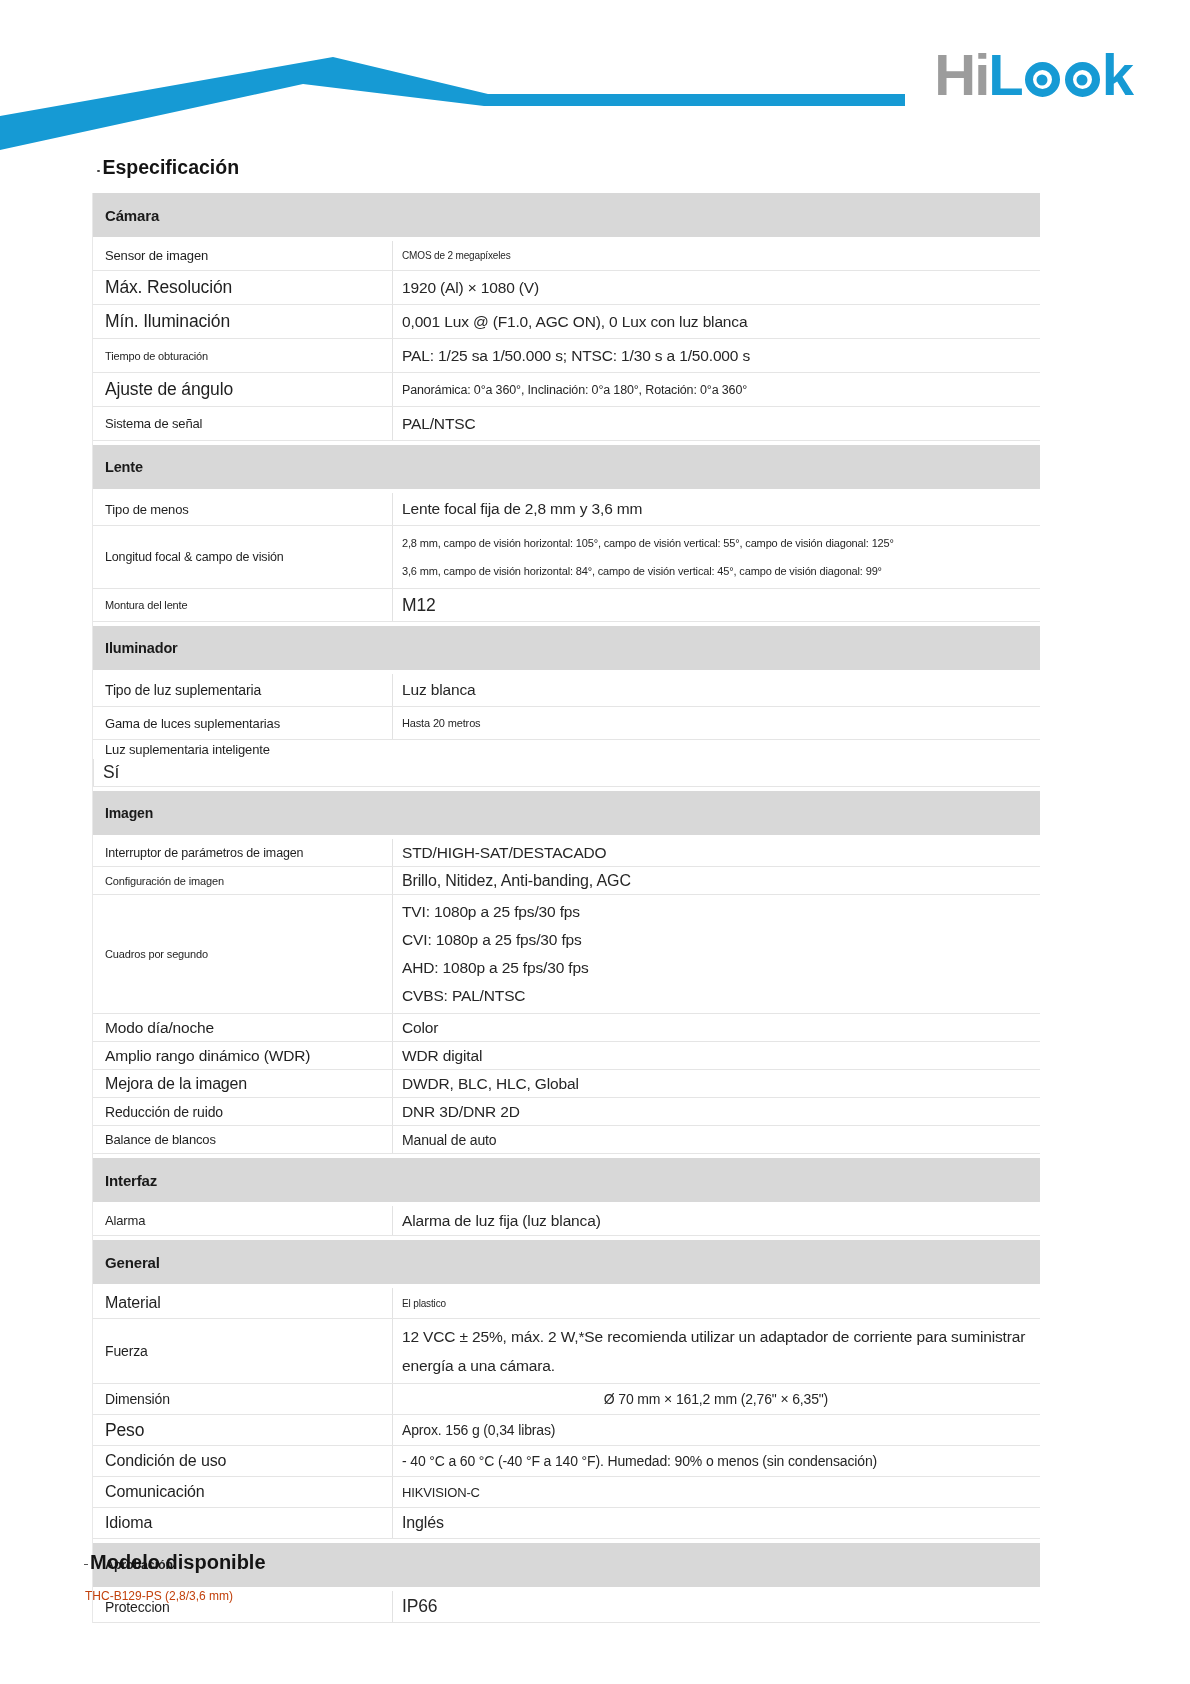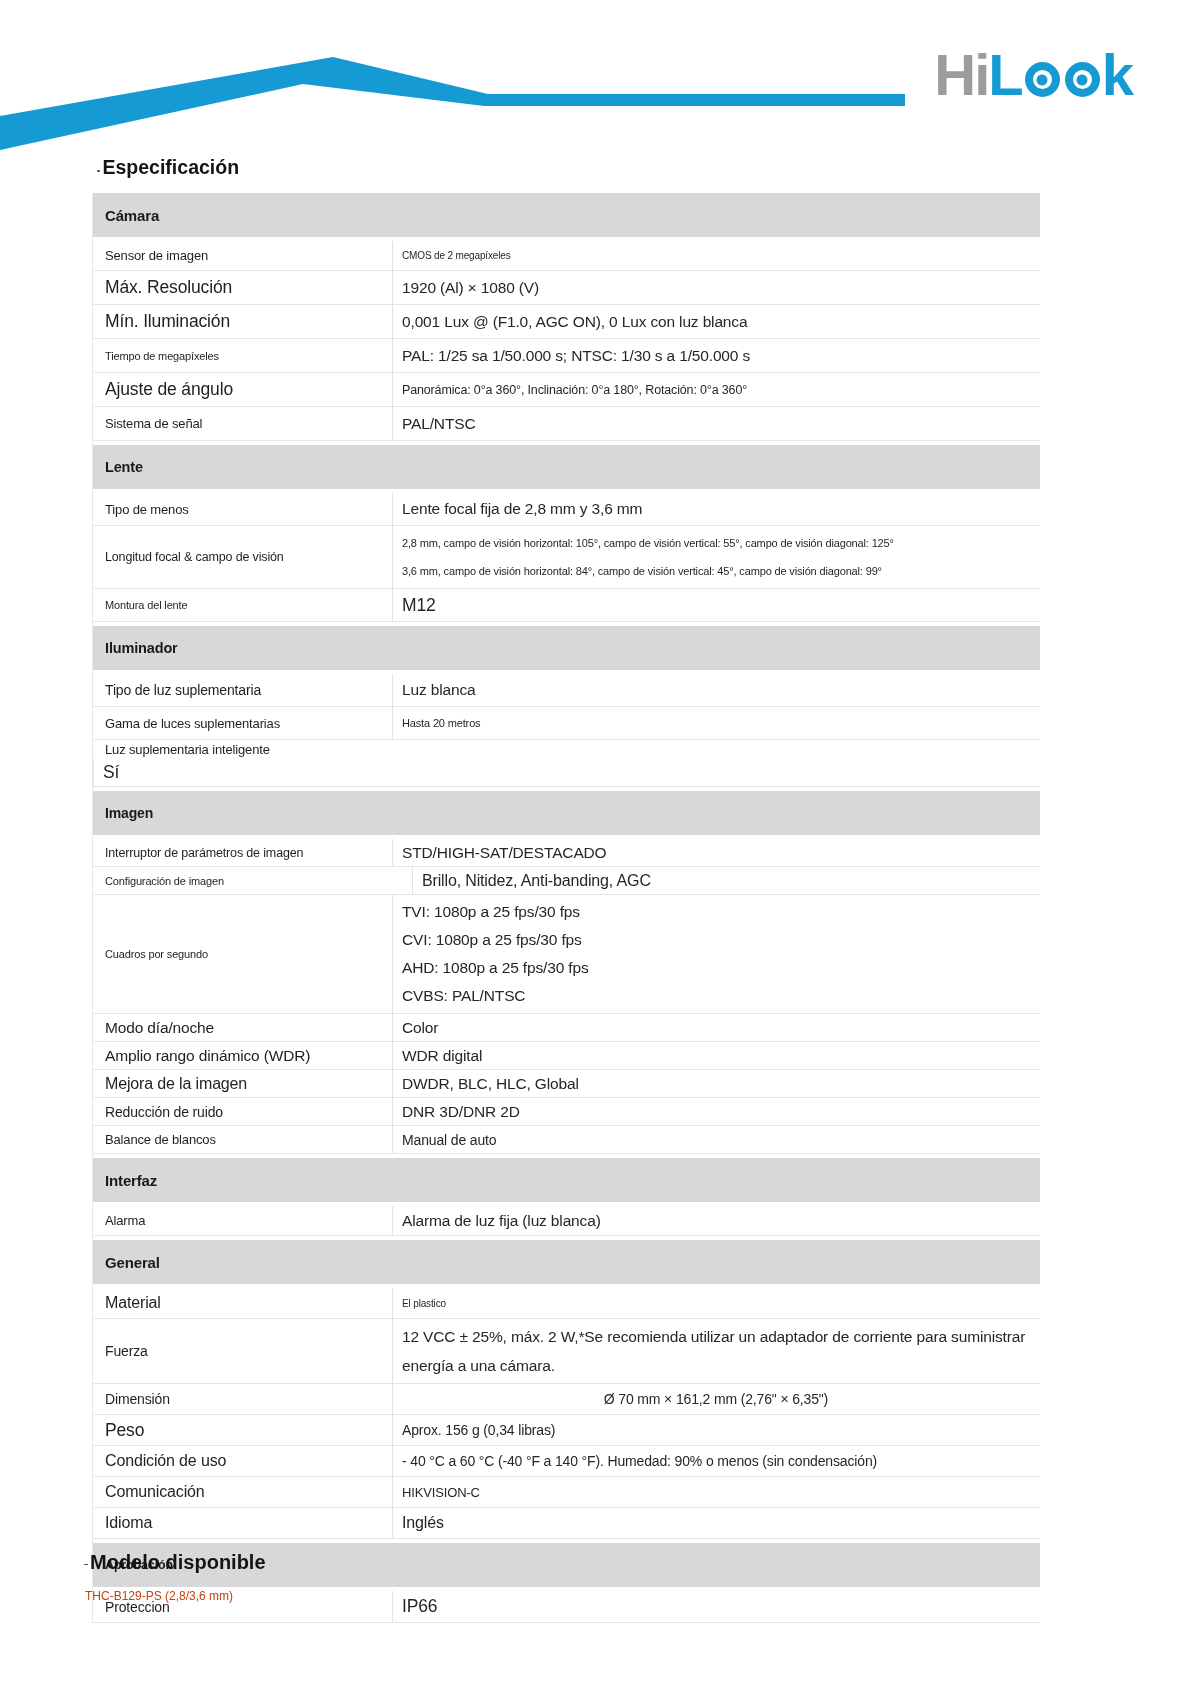--- a/index.html
+++ b/index.html
@@ -84,21 +84,21 @@
           <div>1920 (Al) × 1080 (V)</div>
         </div>
       </div>
       <div class="row" style="min-height: 34px;">
         <div class="lbl xl">Mín. Iluminación</div>
         <div class="val lg">
           <div>0,001 Lux @ (F1.0, AGC ON), 0 Lux con luz blanca</div>
         </div>
       </div>
       <div class="row" style="min-height: 34px;">
-        <div class="lbl sm">Tiempo de megapíxeles</div>
+        <div class="lbl sm">Tiempo de obturación</div>
         <div class="val lg">
           <div>PAL: 1/25 sa 1/50.000 s; NTSC: 1/30 s a 1/50.000 s</div>
         </div>
       </div>
       <div class="row" style="min-height: 34px;">
         <div class="lbl xl">Ajuste de ángulo</div>
         <div class="val md">
           <div>Panorámica: 0°a 360°, Inclinación: 0°a 180°, Rotación: 0°a 360°</div>
         </div>
       </div>
@@ -147,21 +147,21 @@
           <div>Sí</div>
         </div>
       </div>
       <div class="bar" style="font-size: 14px;">Imagen</div>
       <div class="row" style="min-height: 28px;">
         <div class="lbl md">Interruptor de parámetros de imagen</div>
         <div class="val lg">
           <div>STD/HIGH-SAT/DESTACADO</div>
         </div>
       </div>
-      <div class="row" style="min-height: 28px; gap: 20px;">
+      <div class="row" style="min-height: 28px;">
         <div class="lbl sm">Configuración de imagen</div>
         <div class="val lg16">
           <div>Brillo, Nitidez, Anti-banding, AGC</div>
         </div>
       </div>
       <div class="row" style="min-height: 28px;">
         <div class="lbl sm">Cuadros por segundo</div>
         <div class="val lg">
           <div style="line-height: 28px;">TVI: 1080p a 25 fps/30 fps</div>
           <div style="line-height: 28px;">CVI: 1080p a 25 fps/30 fps</div>

